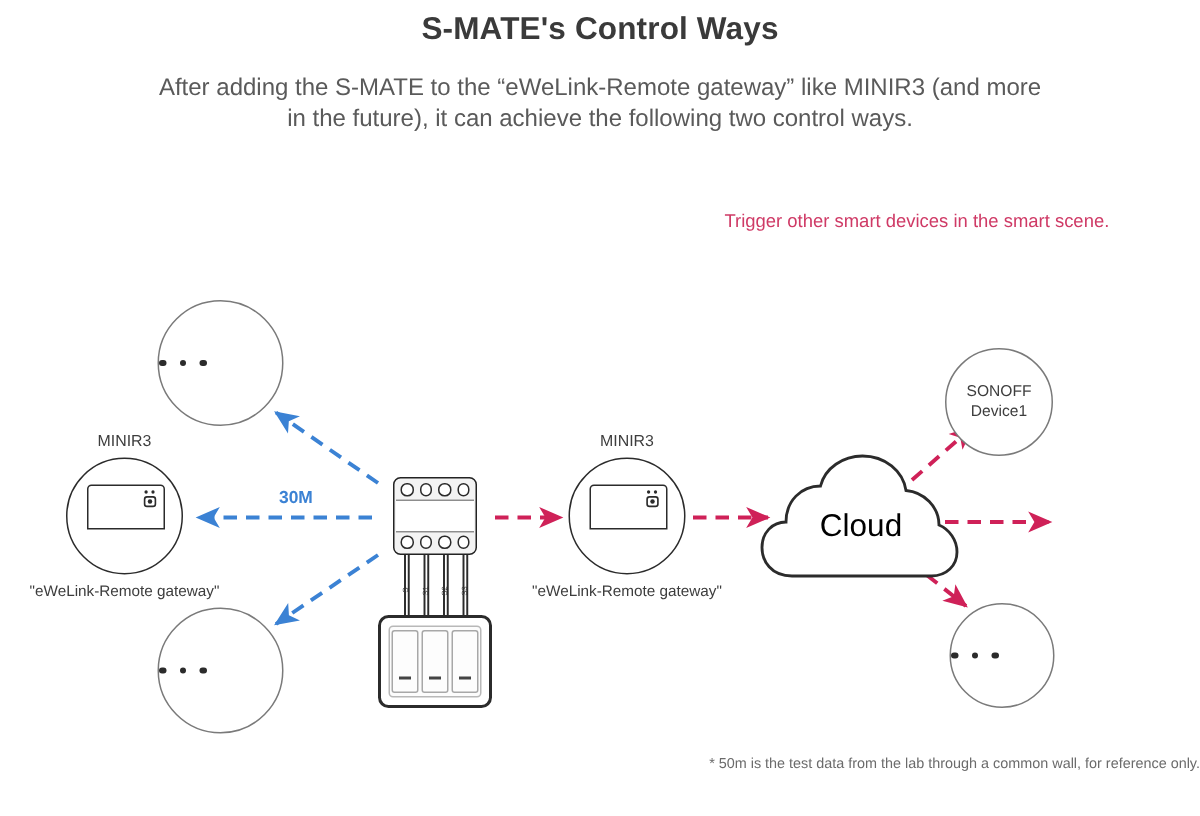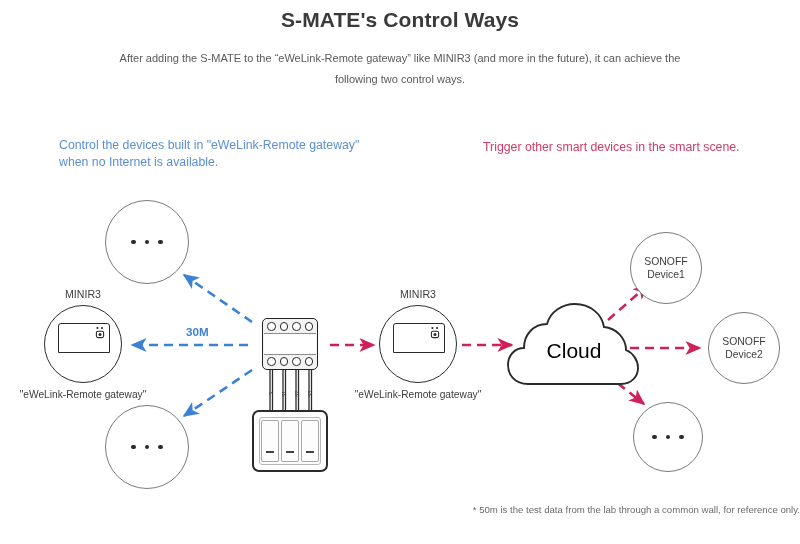--- a/index.html
+++ b/index.html
@@ -18,42 +18,42 @@
   
   .title {
     position: absolute; top: 8px; left: 0; width: 800px;
     text-align: center;
     font-size: 21px; font-weight: bold; color: #3a3a3a;
     letter-spacing: .1px;
   }
   .subtitle {
     position: absolute; top: 48px; left: 100px; width: 600px;
     text-align: center;
-    font-size: 11px; color: #5a5a5a; line-height: 21px;
+    font-size: 16px; color: #5a5a5a; line-height: 21px;
   }
   
   .cap-left {
     position: absolute; left: 59px; top: 137px; width: 320px;
     font-size: 12.3px; color: #5b8fd4; line-height: 17px;
   }
   .cap-right {
     position: absolute; left: 483px; top: 139px; width: 300px;
     font-size: 12.3px; color: #cf3a66; line-height: 17px;
   }
   .footnote {
     position: absolute; left: 0; top: 504px; width: 800px;
     text-align: right;
     font-size: 9.6px; color: #6b6b6b;
   }
   
   .node {
     position: absolute;
     border: 1.3px solid #5e5e5e;
     border-radius: 50%;
-    display: flex; align-items: center; justify-content: center;
+    display: flex; align-items: center; 
     background: #fff;
   }
   .node.thin { border-color: #7a7a7a; border-width: 1.1px; }
   .dots { display: flex; gap: 9px; align-items: center; }
   .dots i {
     display: block; width: 4.5px; height: 4.5px; border-radius: 50%;
     background: #2b2b2b;
   }
   .node-label {
     font-size: 10.4px; color: #3d3d3d; text-align: center; line-height: 13px;
@@ -150,21 +150,20 @@
   }
 </style>
 </head>
 <body>
 
 <div id="page">
 
   <div class="title">S-MATE's Control Ways</div>
   <div class="subtitle">After adding the S-MATE to the “eWeLink-Remote gateway” like MINIR3 (and more in the future), it can achieve the following two control ways.</div>
 
-  <div class="cap-left">Control the devices built in "eWeLink-Remote gateway" when no Internet is available.</div>
   <div class="cap-right">Trigger other smart devices in the smart scene.</div>
 
   <svg id="arrows" viewBox="0 0 800 544">
     <defs>
       <marker id="mb" markerWidth="7" markerHeight="7" refX="5.6" refY="3" orient="auto">
         <path d="M0,0.3 L6.2,3 L0,5.7 L1.6,3 Z" fill="#3b82d4"></path>
       </marker>
       <marker id="mp" markerWidth="7" markerHeight="7" refX="5.6" refY="3" orient="auto">
         <path d="M0,0.3 L6.2,3 L0,5.7 L1.6,3 Z" fill="#cf2158"></path>
       </marker>
@@ -301,19 +300,16 @@
   </div>
 
   <div class="cloud">
     <div class="cloud-text">Cloud</div>
   </div>
 
   <div class="node thin" style="left:630px; top:232px; width:72px; height:72px;">
     <span class="node-label">SONOFF Device1</span>
   </div>
 
-  <div class="node thin" style="left:708px; top:312px; width:72px; height:72px;">
-    <span class="node-label">SONOFF Device2</span>
-  </div>
 
   <div class="footnote">* 50m is the test data from the lab through a common wall, for reference only.</div>
 
 </div>
 
 </body></html>

